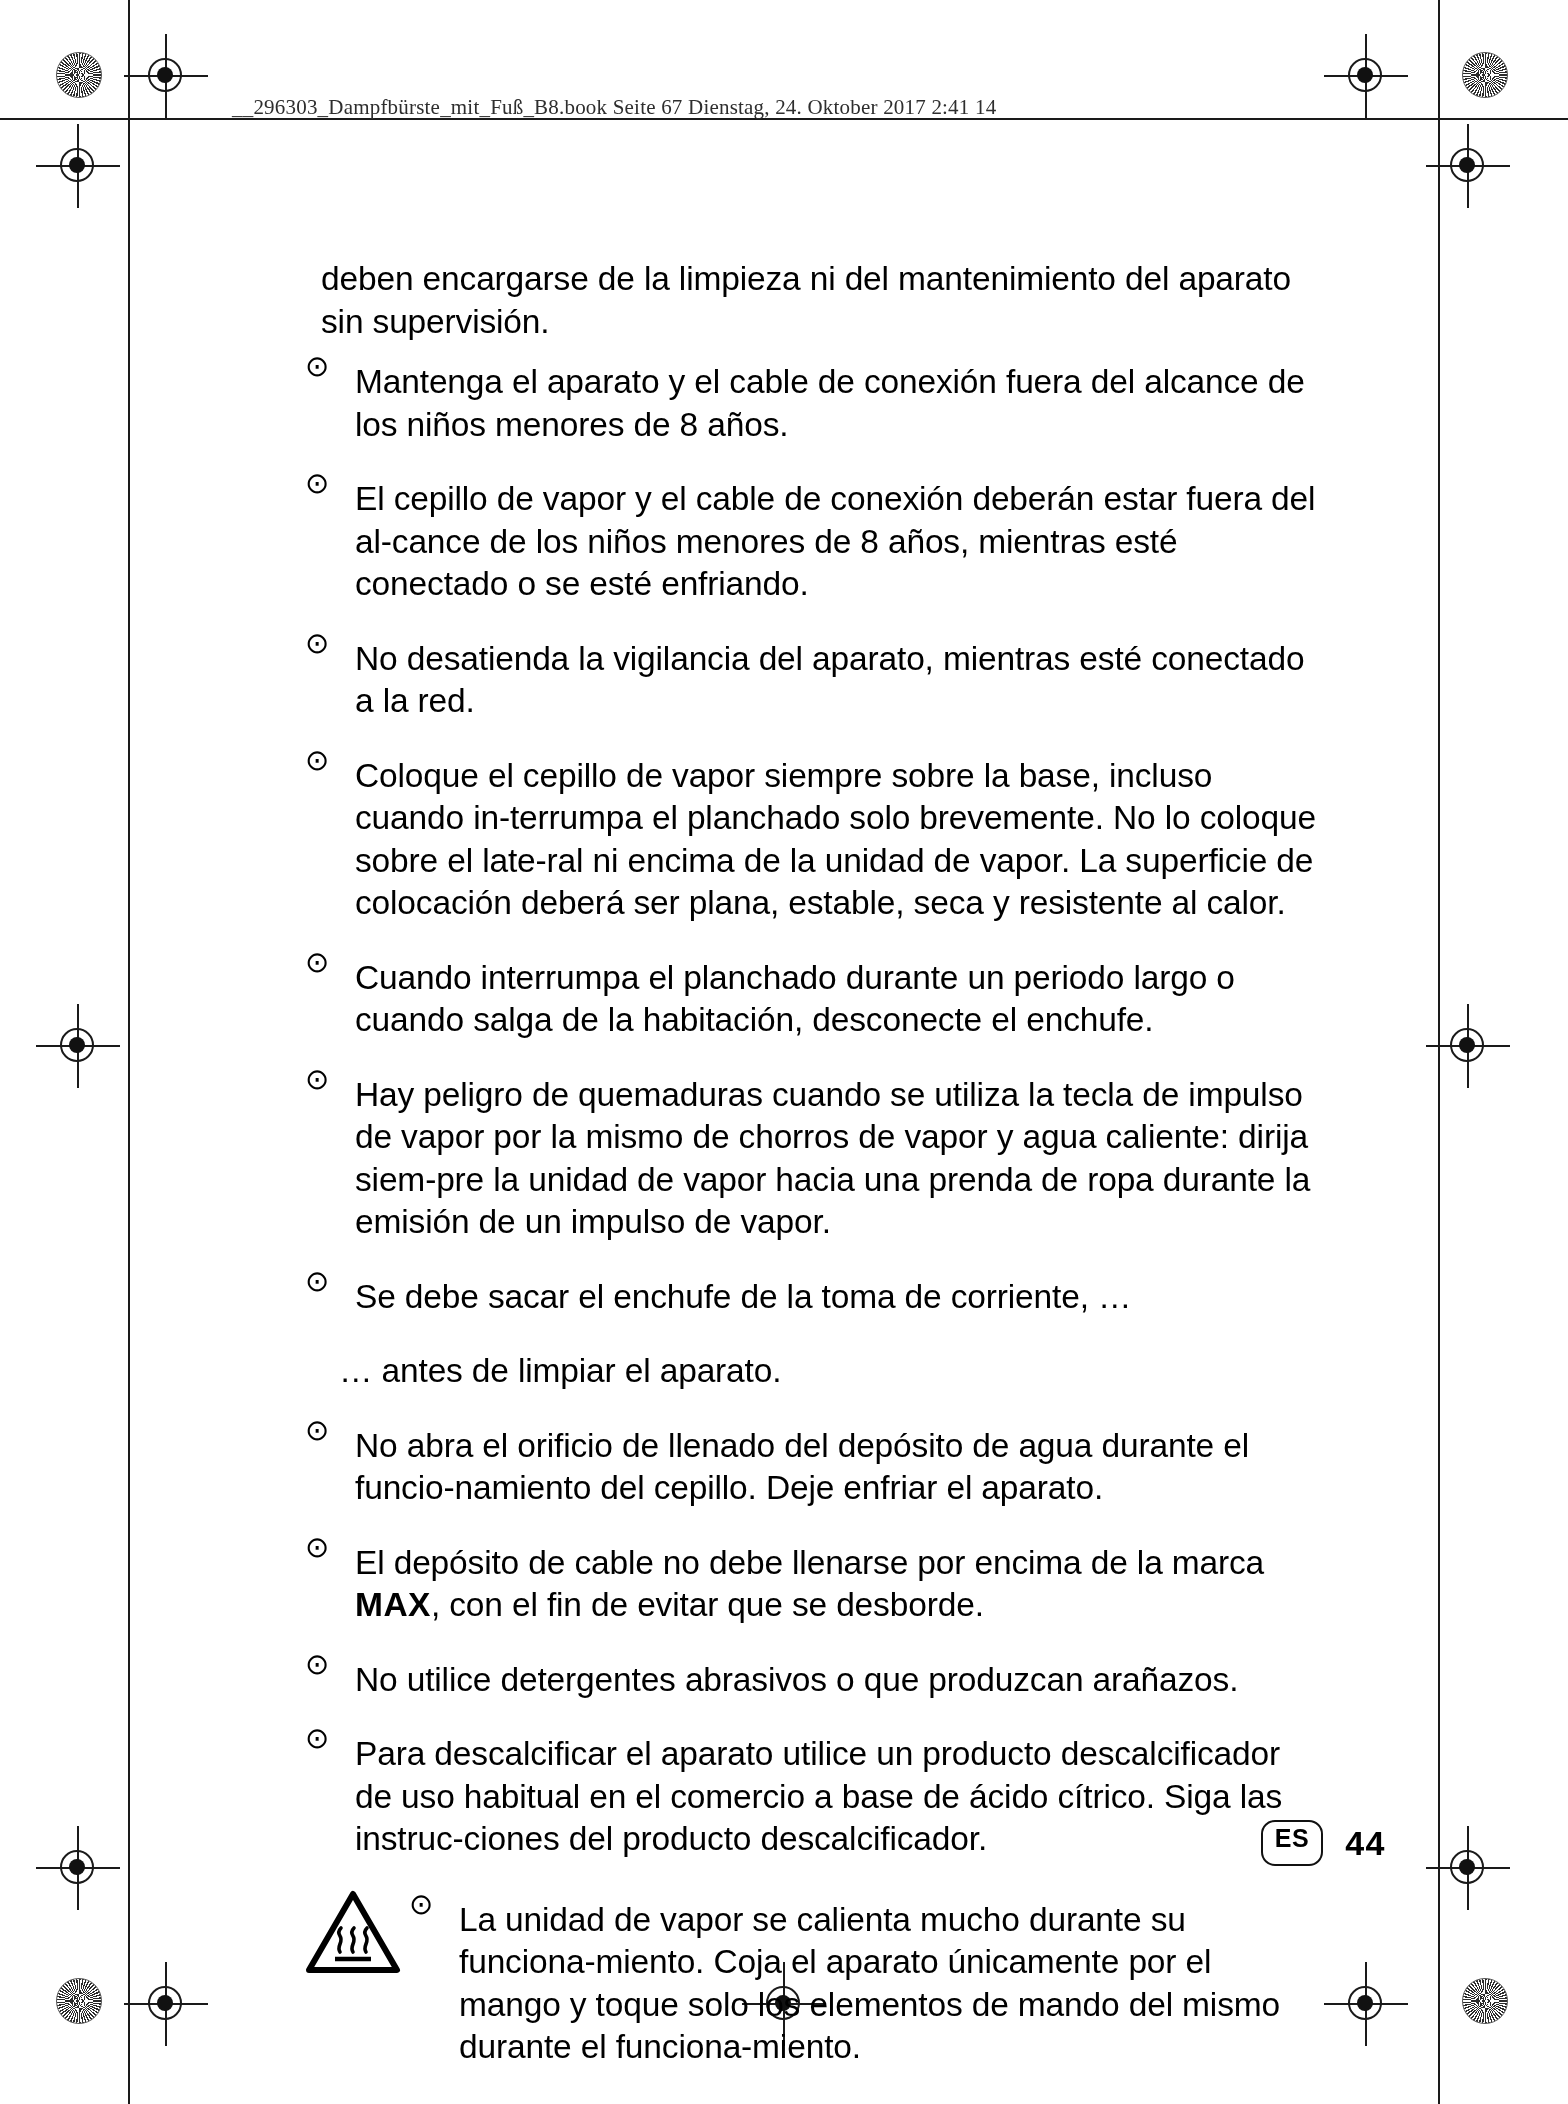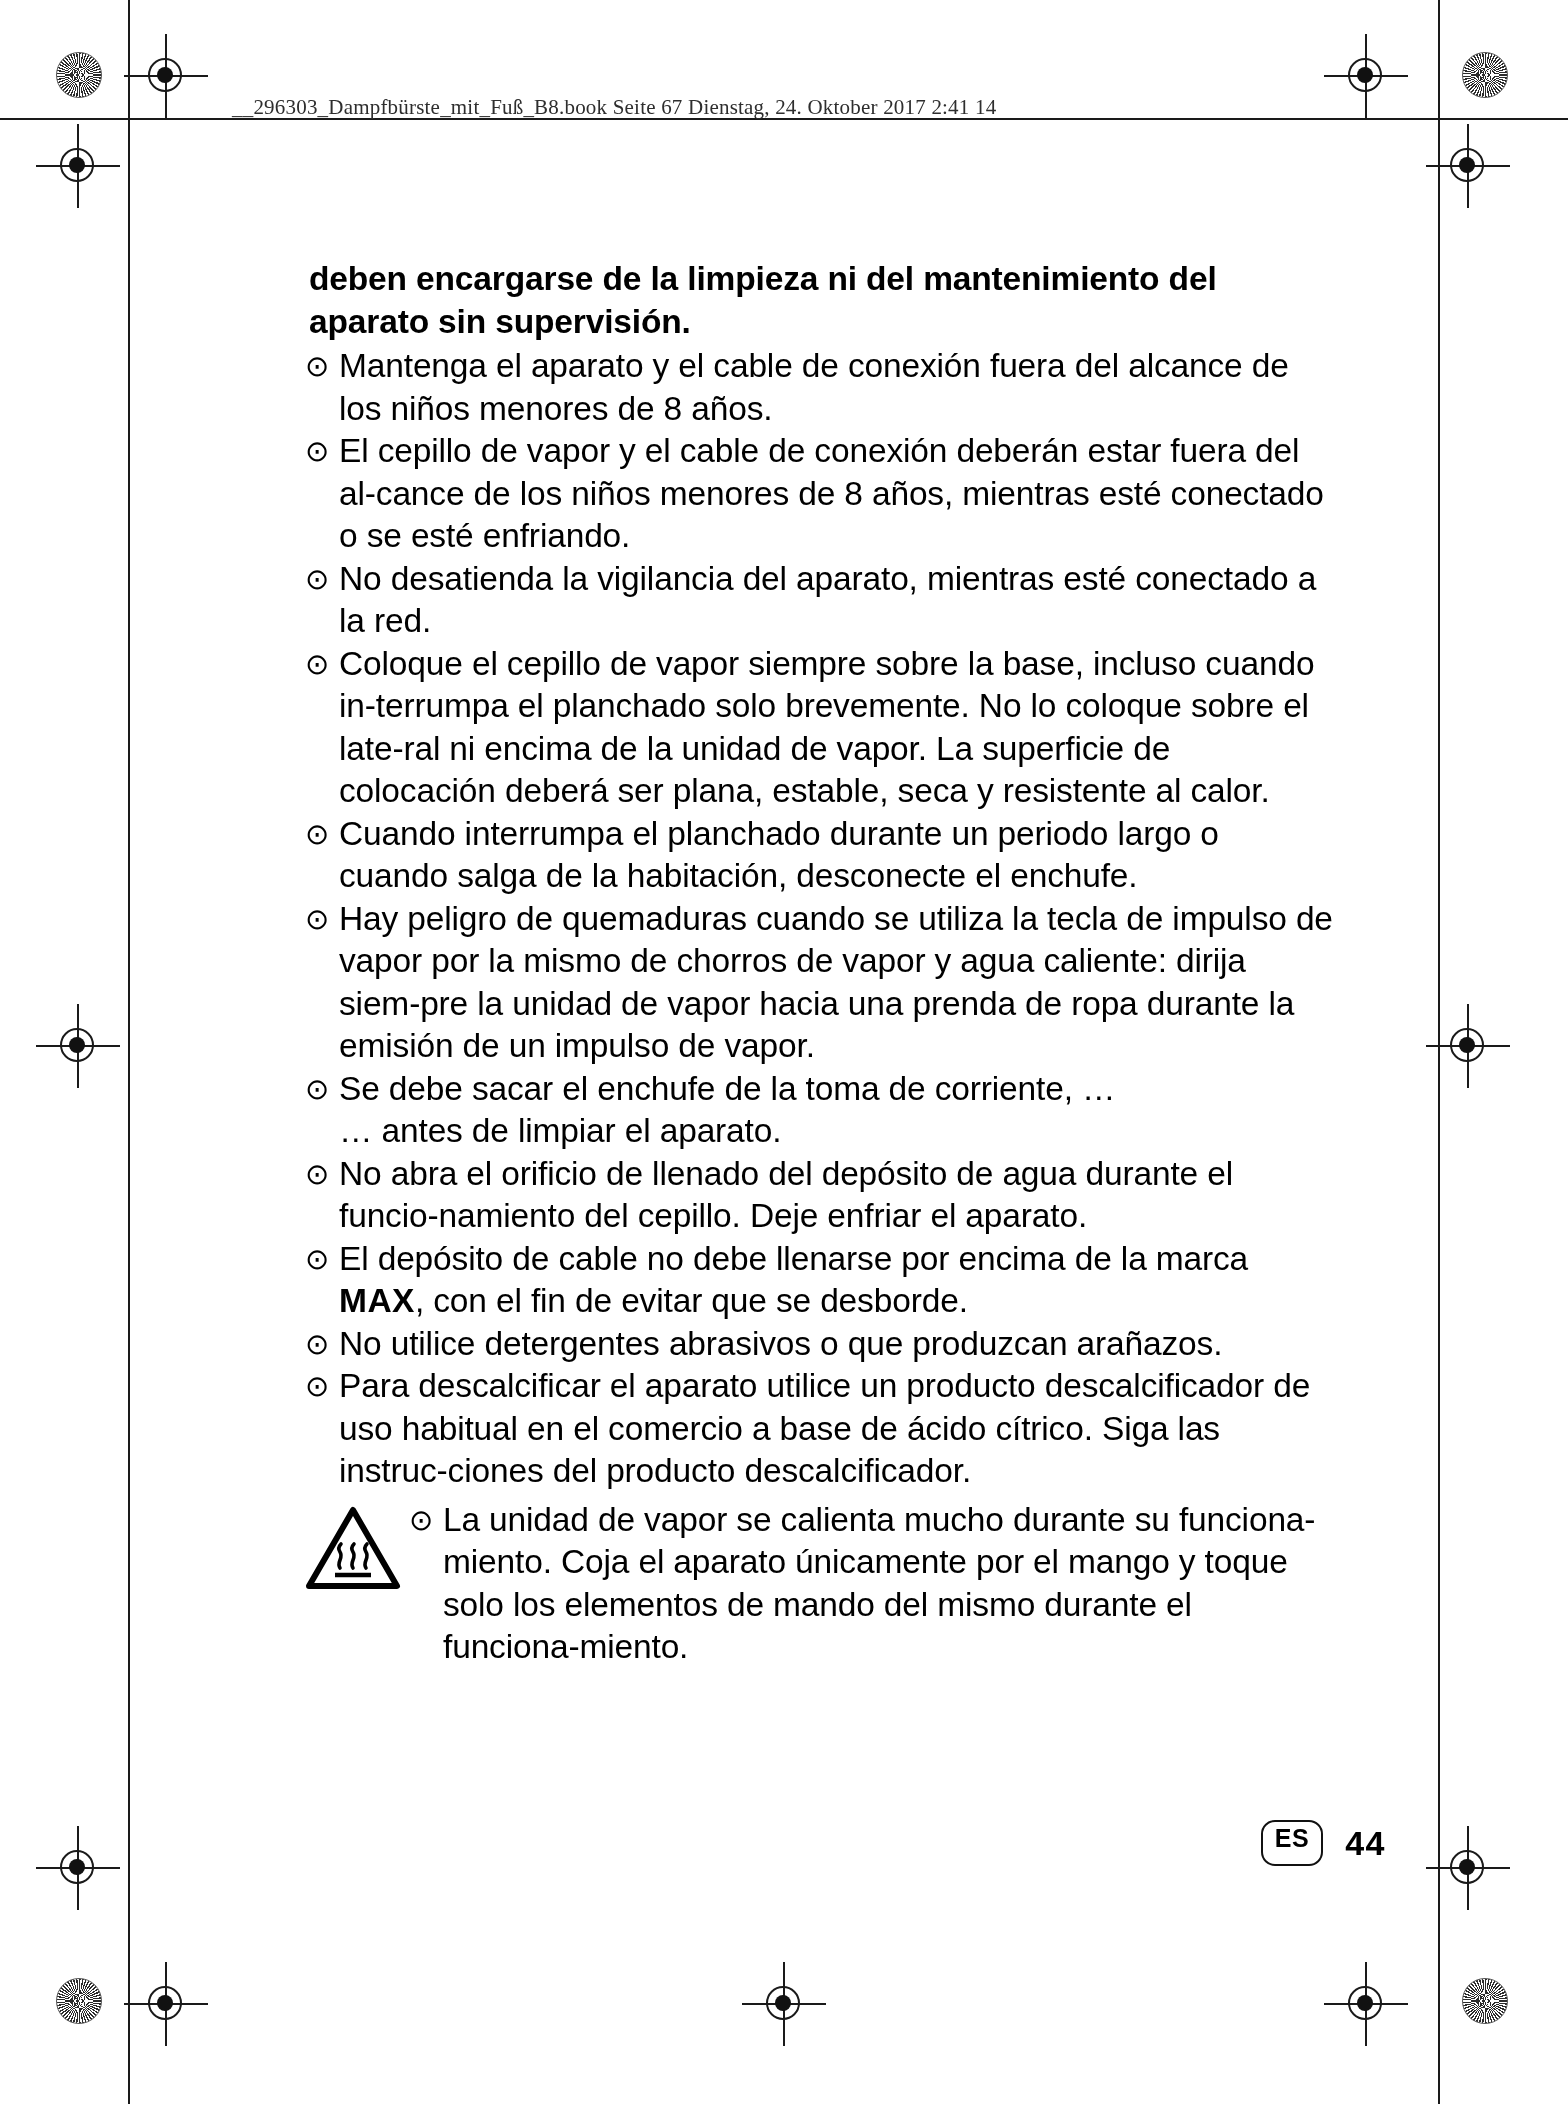--- a/index.html
+++ b/index.html
@@ -88,26 +88,25 @@
   .content {
     position: absolute;
     left: 305px;
     top: 258px;
     width: 1030px;
   }
   .para {
     font-size: 33.5px;
     line-height: 42.5px;
     letter-spacing: -0.15px;
-    margin: 0;
+    margin: 16px;
     text-align: left;
   }
   .cont-para {
-    margin: 0 0 2px 4px;
-    font-weight: bold;
+    margin: 0 0 2px 16px;
   }
   .bullet-row {
     display: flex;
     align-items: flex-start;
     margin: 0;
   }
   .bullet-mark {
     flex: 0 0 auto;
     width: 34px;
     font-size: 29px;

